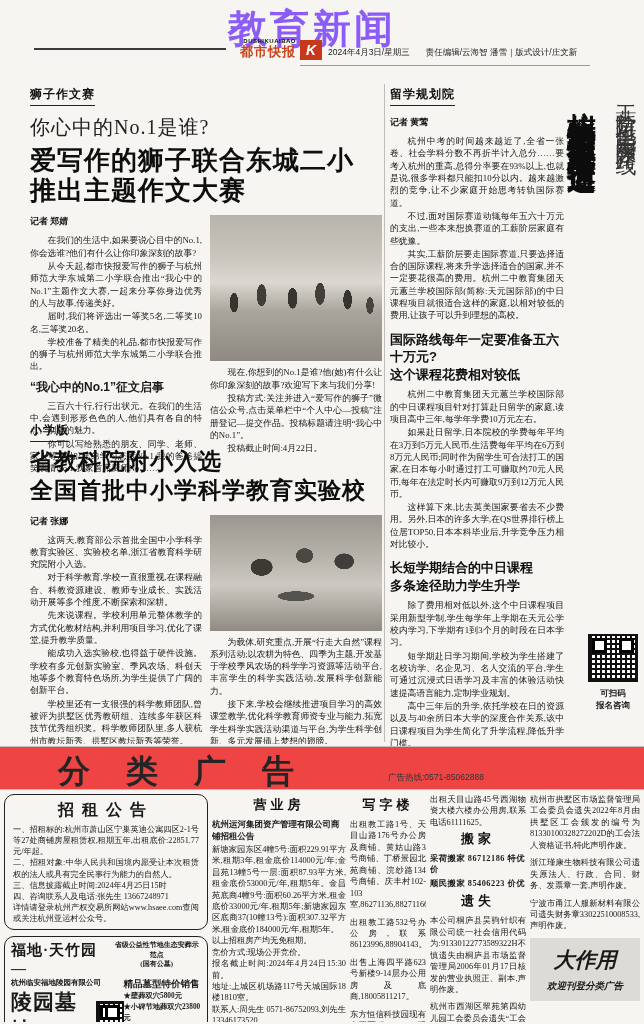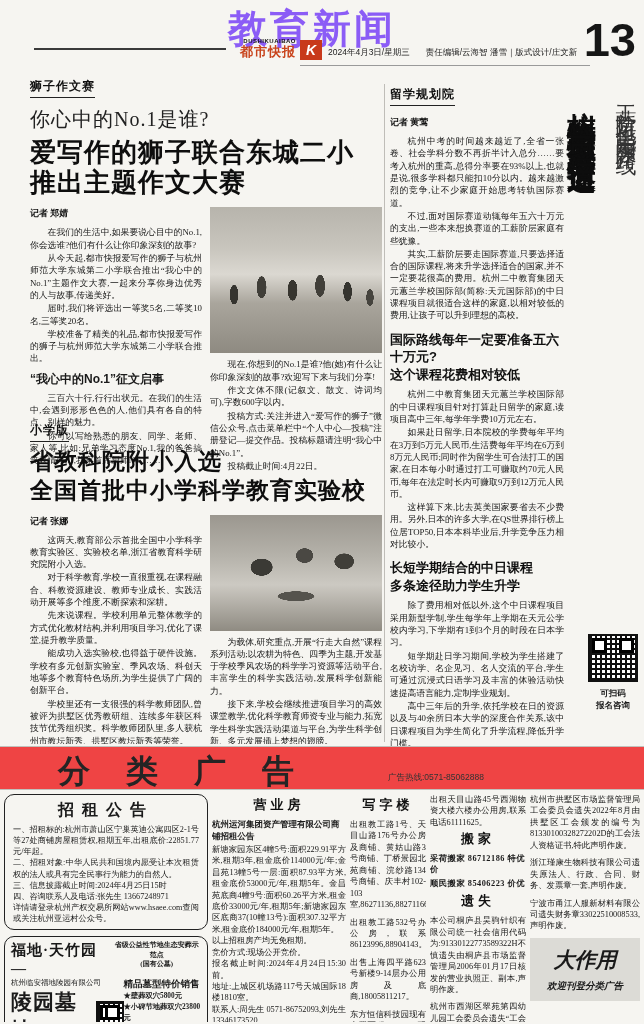--- a/index.html
+++ b/index.html
@@ -26,21 +26,21 @@
   .page-num { position:absolute; right:8px; top:12px; font-size:47px; font-weight:900;
     font-family:"Liberation Sans", sans-serif; color:#161616; }
   
   .kicker { display:inline-block; font-size:12px; font-weight:700; color:#111;
     border-bottom:1.5px solid #222; padding-bottom:2px; letter-spacing:1px; }
   .byline { font-size:9px; font-weight:700; margin-bottom:6px; color:#111; }
   .p { font-size:8.8px; line-height:1.4; text-align:justify; text-indent:2em; color:#161616; margin-bottom:1px; }
   .cols { display:flex; gap:8px; margin-top:10px; }
   .colL,.colR { width:172px; }
   
-  #lion { position:absolute; left:30px; top:76px; width:352px; }
+  #lion { position:absolute; left:30px; top:84px; width:352px; }
   .lion-sub { font-size:20px; font-weight:400; margin-top:8px; letter-spacing:1px; color:#222; }
   .lion-head { font-size:26px; font-weight:900; line-height:1.16; margin-top:4px; letter-spacing:1px;
     font-family:"Liberation Sans", sans-serif; color:#0e0e0e; }
   .mid-sub { font-size:12px; font-weight:800; margin:6px 0 4px; font-family:"Liberation Sans", sans-serif; }
   .photo { width:172px; border:0; }
   #lion-photo { height:146px; margin-bottom:5px;
     background:
       radial-gradient(ellipse 7px 16px at 14% 60%, #35342f 60%, transparent 62%),
       radial-gradient(ellipse 8px 18px at 30% 55%, #403e38 60%, transparent 62%),
       radial-gradient(ellipse 8px 17px at 48% 57%, #37352f 60%, transparent 62%),
@@ -98,21 +98,21 @@
   .cp { font-size:8.3px; line-height:1.38; text-align:justify; color:#161616; }
   .chead { text-align:center; font-size:13px; font-weight:800; letter-spacing:4px; margin:2px 0 5px; color:#111; }
   .boxad { border:1.5px solid #222; border-radius:10px; padding:5px 8px; background:#f6f5f1; }
   .zz-title { text-align:center; font-size:16px; font-weight:900; letter-spacing:8px; margin-bottom:3px; }
   .zz-line { font-size:8.2px; line-height:1.36; text-align:justify; }
   .cem { margin-top:6px; padding:4px 6px; }
   .cem-top { display:flex; justify-content:space-between; align-items:flex-start;gap:9px; }
   .cem-name { font-size:15px; font-weight:900; letter-spacing:1px; }
   .cem-tag { font-size:7px; font-weight:700; text-align:center; line-height:1.3; }
   .cem-mid { display:flex; justify-content:space-between; margin-top:1px; }
-  .cem-company { font-size:7.5px; font-weight:400; }
+  .cem-company { font-size:7.5px; font-weight:700; }
   .cem-bigrow { display:flex; align-items:center; gap:4px; }
   .cem-big { font-size:21px; font-weight:900; letter-spacing:1px; }
   .cem-qr { width:30px; height:30px; }
   .cem-promo { font-size:9.5px; font-weight:900; }
   .cem-item { font-size:7.3px; font-weight:700; line-height:1.45; }
   .ad-title { font-size:8.5px; font-weight:800; line-height:1.4; margin-bottom:1px; }
   .mover { font-size:8.3px; font-weight:800; margin:3px 0; letter-spacing:.5px; }
   .gap6 { margin-top:6px; }
   .promo-box { margin-top:6px; background:#dcdbd6; padding:8px 4px; text-align:center; }
   .promo-big { font-size:21px; font-weight:700; font-style:italic; line-height:1.3;
@@ -129,21 +129,20 @@
   <div class="brand">
     <div class="brand-roman">DUSHIKUAIBAO</div>
     <div class="brand-cn">都市快报</div>
   </div>
   <div class="brand-logo">K</div>
   <div class="date-row">
     <span>2024年4月3日/星期三</span>
     <span>责任编辑/云海智 潘雪｜版式设计/庄文新</span>
   </div>
   <div class="rule-bottom"></div>
-  <div class="page-num">13</div>
 
   <div id="lion">
     <span class="kicker">狮子作文赛</span>
     <div class="lion-sub">你心中的No.1是谁?</div>
     <div class="lion-head">
       <div>爱写作的狮子联合东城二小</div>
       <div>推出主题作文大赛</div>
     </div>
     <div class="cols">
       <div class="colL">
@@ -152,21 +151,20 @@
         <p class="p">从今天起,都市快报爱写作的狮子与杭州师范大学东城第二小学联合推出“我心中的No.1”主题作文大赛,一起来分享你身边优秀的人与故事,传递美好。</p>
         <p class="p">届时,我们将评选出一等奖5名,二等奖10名,三等奖20名。</p>
         <p class="p">学校准备了精美的礼品,都市快报爱写作的狮子与杭州师范大学东城第二小学联合推出。</p>
         <div class="mid-sub">“我心中的No.1”征文启事</div>
         <p class="p">三百六十行,行行出状元。在我们的生活中,会遇到形形色色的人,他们具有各自的特点、别样的魅力。</p>
         <p class="p">你可以写给熟悉的朋友、同学、老师、家人等,比如:兄弟学习态度No.1,我的爸爸搞笑表情No.1,我家首席厨师No.1……</p>
       </div>
       <div class="colR">
         <div id="lion-photo" class="photo"></div>
         <p class="p">现在,你想到的No.1是谁?他(她)有什么让你印象深刻的故事?欢迎写下来与我们分享!</p>
-        <p class="p">作文文体不限(记叙文、散文、诗词均可),字数600字以内。</p>
         <p class="p">投稿方式:关注并进入“爱写作的狮子”微信公众号,点击菜单栏中“个人中心—投稿”注册登记—提交作品。投稿标题请注明“我心中的No.1”。</p>
         <p class="p">投稿截止时间:4月22日。</p>
       </div>
     </div>
   </div>
 
   <div id="science">
     <span class="kicker">小学版</span>
     <div class="sci-head">
       <div>省教科院附小入选</div>

